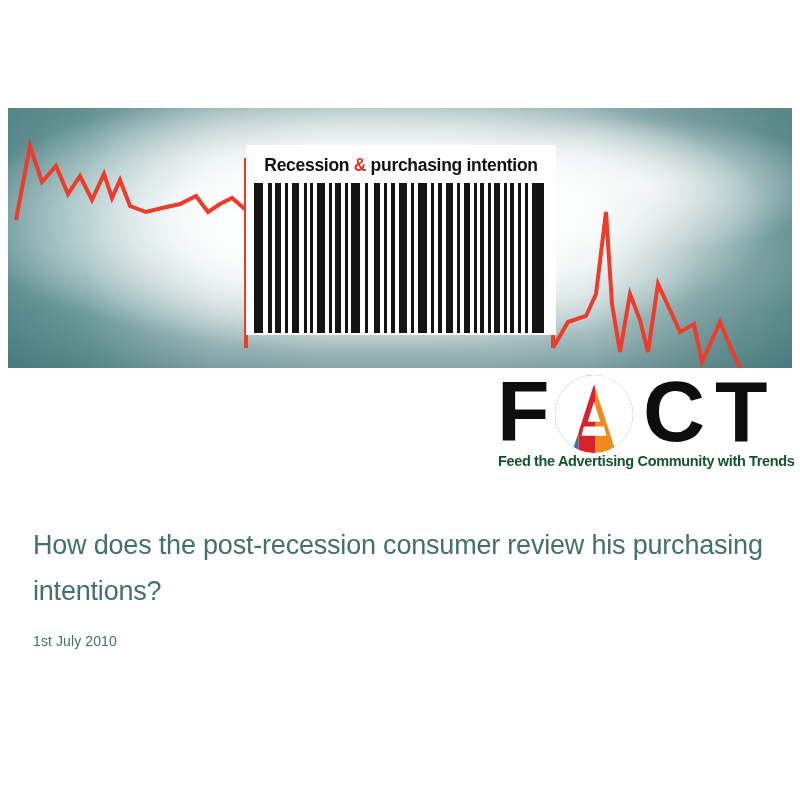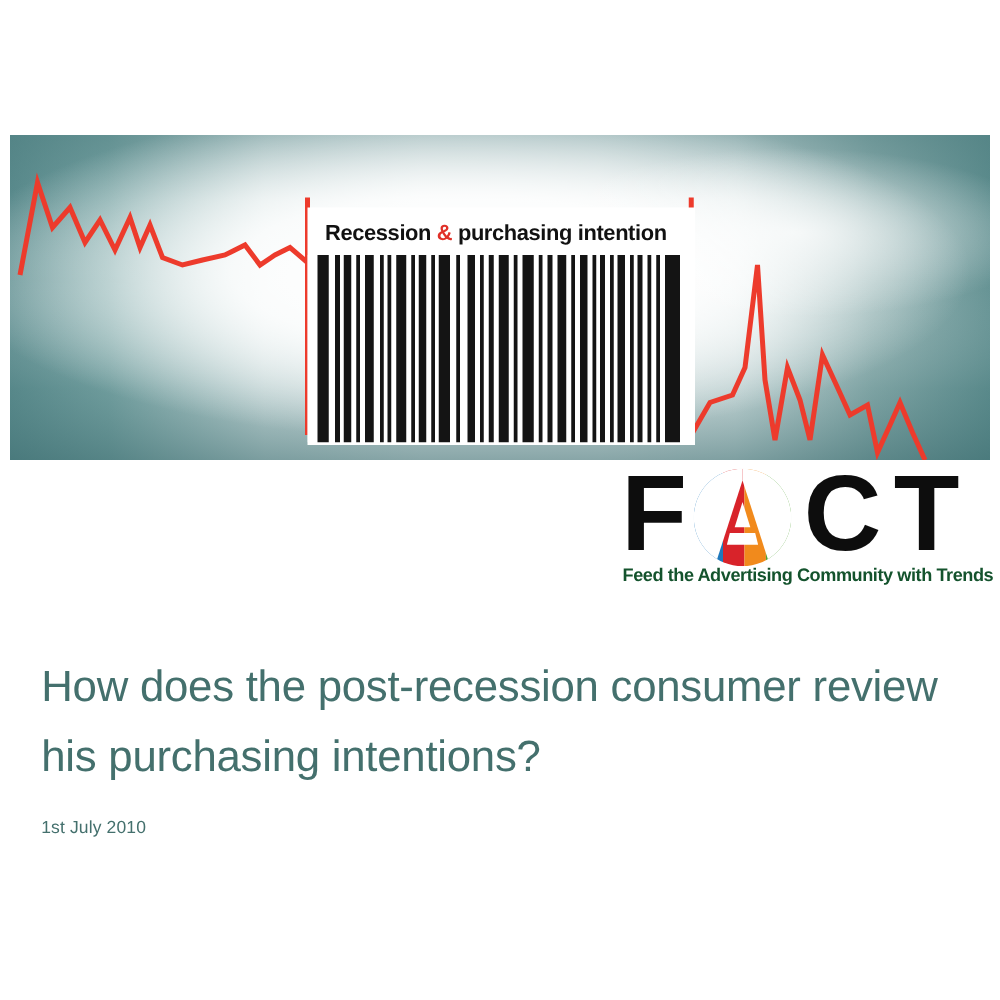--- a/index.html
+++ b/index.html
@@ -43,24 +43,25 @@
     position: absolute;
     left: 0; top: 0;
     width: 100%; height: 100%;
     display: block;
   }
 
   
   .barcode-block {
     position: absolute;
     left: 238px;
-    top: 58px;
+    top: 37px;
     width: 310px;
     height: 190px;
     background: #ffffff;
+    text-align: center;
   }
   .barcode-label {
     position: absolute;
     left: 14px;
     top: 7px;
     width: 282px;
     height: 26px;
     font-family: "Liberation Sans", sans-serif;
     font-weight: bold;
     font-size: 17.5px;
@@ -134,22 +135,22 @@
   
   .title-block {
     position: absolute;
     left: 33px;
     top: 522px;
     width: 730px;
   }
   .slide-title {
     font-family: "Liberation Sans", sans-serif;
     font-weight: normal;
-    font-size: 35px;
-    line-height: 56px;
+    font-size: 27px;
+    line-height: 46px;
     color: #44706d;
     letter-spacing: -0.2px;
     margin: 0;
   }
   .slide-date {
     margin-top: 16px;
     font-family: "Liberation Sans", sans-serif;
     font-weight: normal;
     font-size: 14px;
     line-height: 22px;

